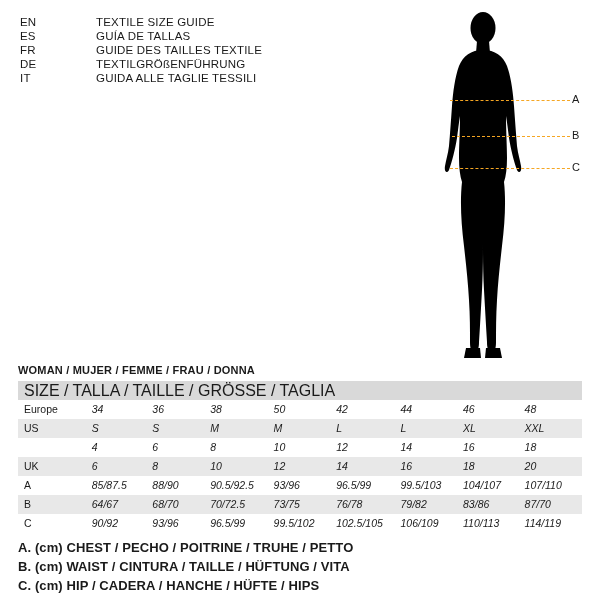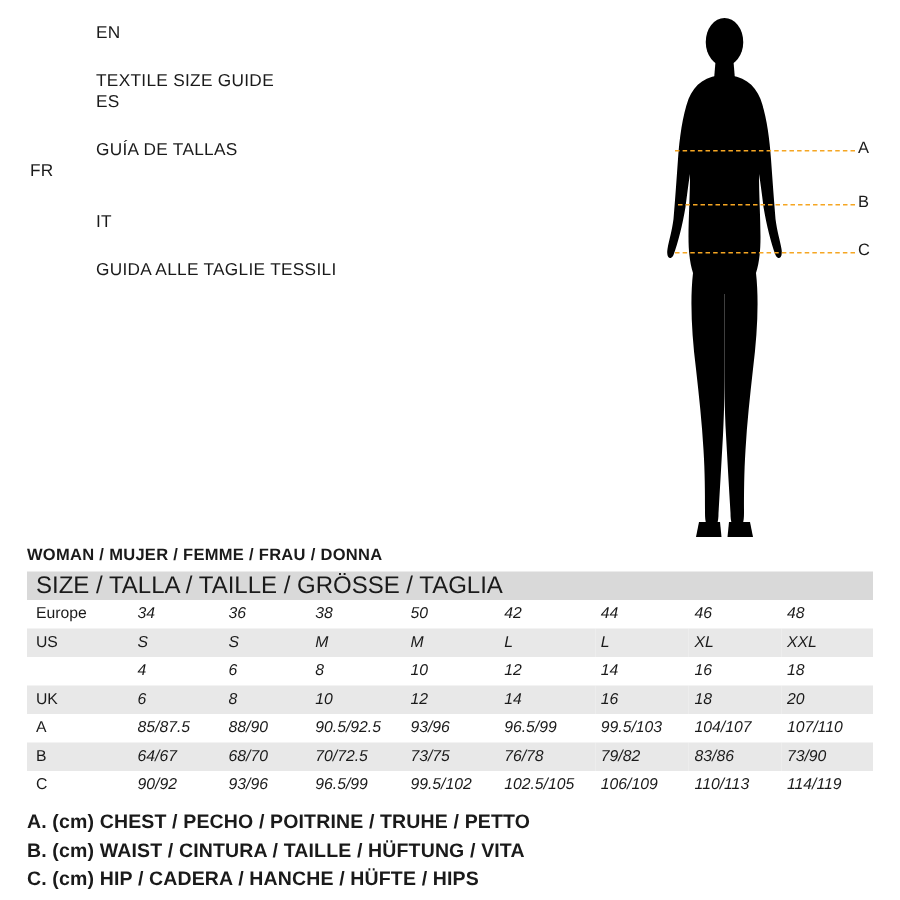--- a/index.html
+++ b/index.html
@@ -25,21 +25,20 @@
   .title-block {
     position: absolute;
     top: 16px;
     left: 20px;
     width: 330px;
   }
   .title-row {
     display: flex;
     align-items: baseline;
     margin-bottom: 2px;
-    flex-direction: column;
   }
   .title-lang {
     width: 32px;
     flex: 0 0 32px;
     font-size: 11.5px;
     letter-spacing: 0.2px;
     color: #1a1a1a;
   }
   .title-text {
     font-size: 11.5px;
@@ -151,20 +150,25 @@
     <div class="title-row">
       <span class="title-lang">EN</span>
       <span class="title-text">TEXTILE SIZE GUIDE</span>
     </div>
     <div class="title-row">
       <span class="title-lang">ES</span>
       <span class="title-text">GUÍA DE TALLAS</span>
     </div>
     <div class="title-row">
       <span class="title-lang">FR</span>
+      <span class="title-text">GUIDE DES TAILLES TEXTILE</span>
+    </div>
+    <div class="title-row">
+      <span class="title-lang">DE</span>
+      <span class="title-text">TEXTILGRÖßENFÜHRUNG</span>
     </div>
     <div class="title-row">
       <span class="title-lang">IT</span>
       <span class="title-text">GUIDA ALLE TAGLIE TESSILI</span>
     </div>
   </div>
 
   <div class="figure-wrap">
     <svg class="figure-svg" width="195" height="360" viewBox="0 0 195 360">
       <g fill="#000000">
@@ -299,21 +303,21 @@
 
       <tr class="row-shade">
         <td class="col-label">B</td>
         <td class="cell">64/67</td>
         <td class="cell">68/70</td>
         <td class="cell">70/72.5</td>
         <td class="cell">73/75</td>
         <td class="cell">76/78</td>
         <td class="cell">79/82</td>
         <td class="cell">83/86</td>
-        <td class="cell">73/90</td>
+        <td class="cell">87/70</td>
       </tr>
 
       <tr class="row-plain">
         <td class="col-label">C</td>
         <td class="cell">90/92</td>
         <td class="cell">93/96</td>
         <td class="cell">96.5/99</td>
         <td class="cell">99.5/102</td>
         <td class="cell">102.5/105</td>
         <td class="cell">106/109</td>

